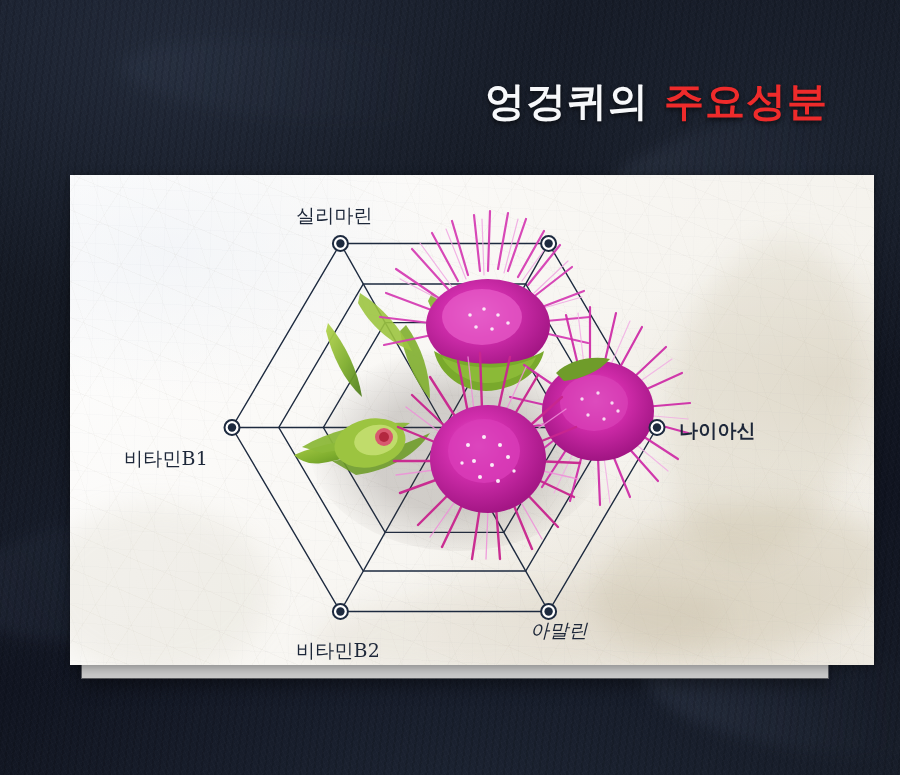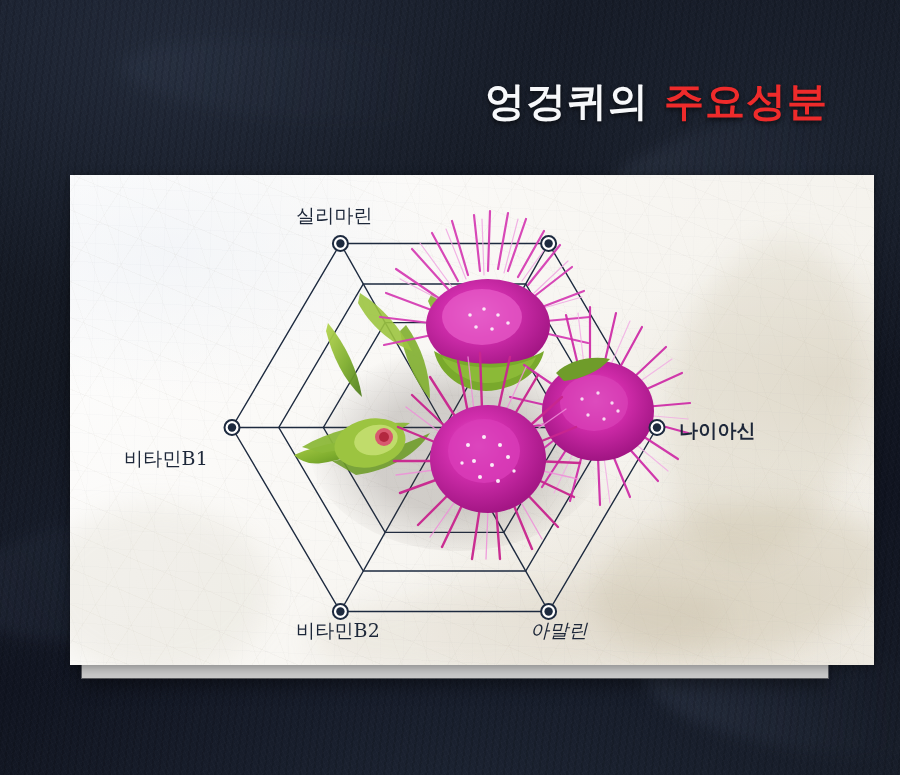--- a/index.html
+++ b/index.html
@@ -336,15 +336,15 @@
         <g>
           <circle cx="162.0" cy="252.5" r="7.5" fill="#ffffff" stroke="#1d2a3f" stroke-width="2"></circle>
           <circle cx="162.0" cy="252.5" r="4.2" fill="#1d2a3f"></circle>
         </g>
       </g>
   </svg>
 
   <div class="axis-label" style="left:226px;top:28px;">실리마린</div>
   <div class="axis-label" style="left:609px;top:243px;font-weight:bold;">나이아신</div>
   <div class="axis-label" style="left:460px;top:443px;font-style:italic;">아말린</div>
-  <div class="axis-label" style="left:226px;top:443px;">비타민B2</div>
+  <div class="axis-label" style="left:226px;top:463px;">비타민B2</div>
   <div class="axis-label" style="left:54px;top:243px;margin-top:28px;">비타민B1</div>
 </div>
 
 </body></html>

